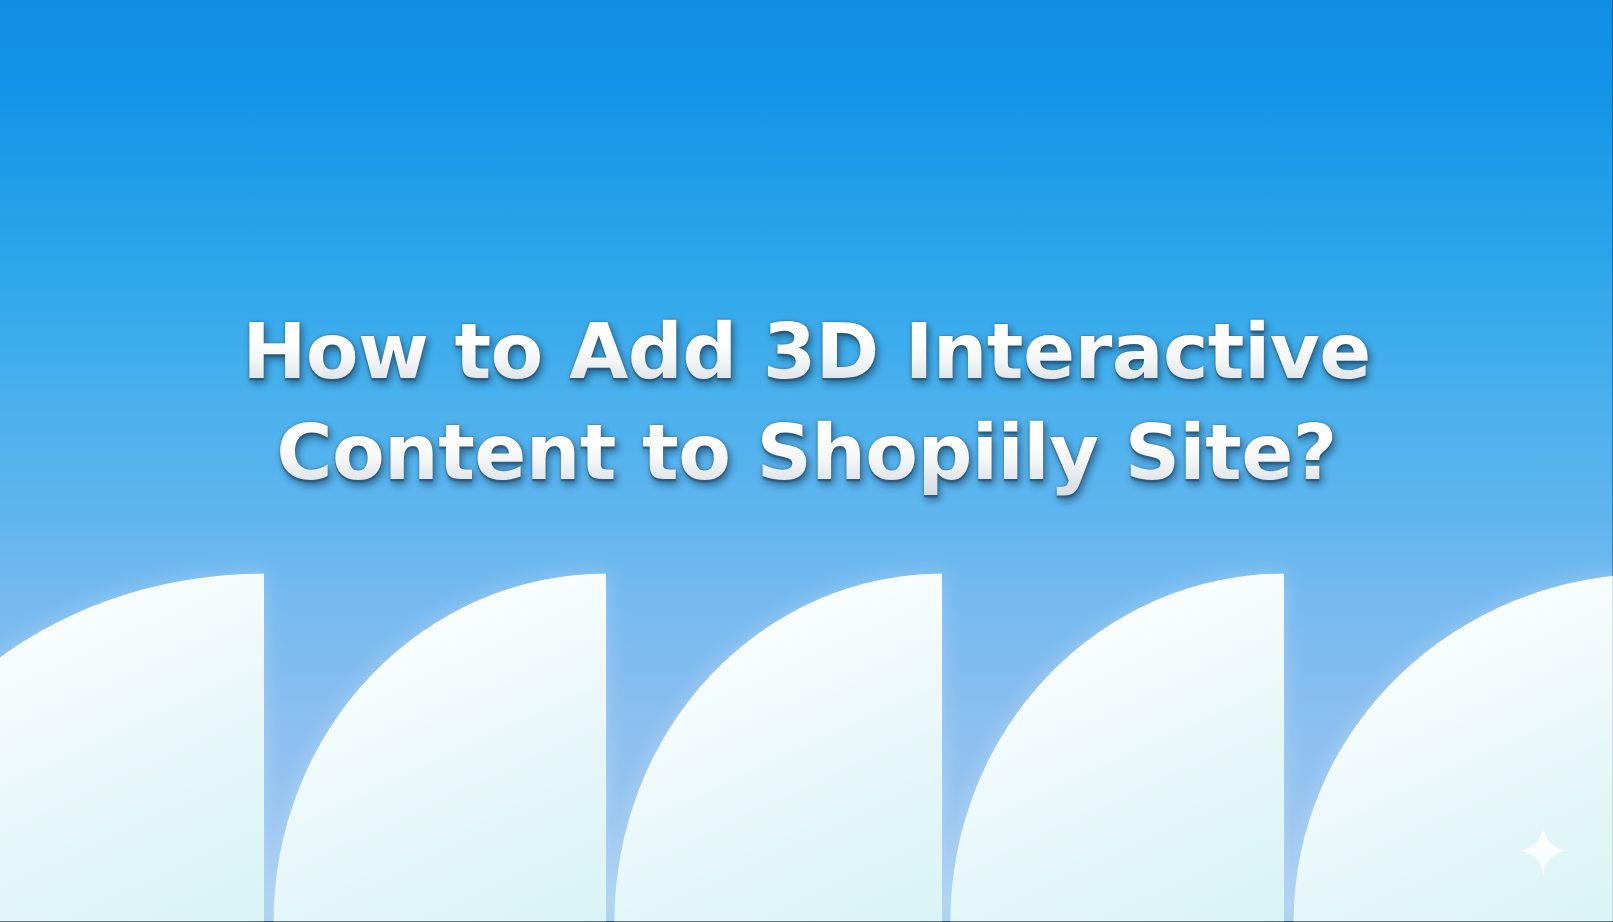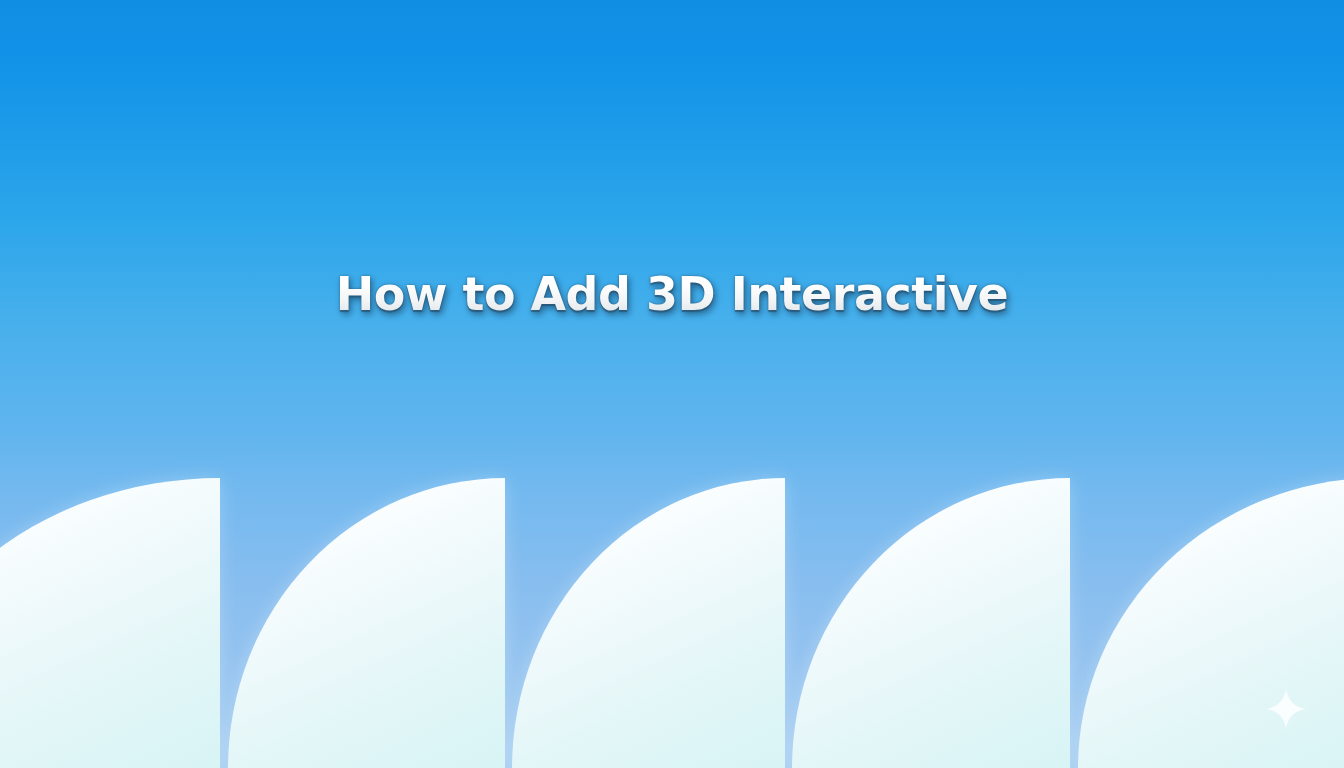--- a/index.html
+++ b/index.html
@@ -116,21 +116,21 @@
     right: 0;
     top: 252px;
     text-align: center;
     pointer-events: none;
   }
 
   .headline-line {
     display: block;
     font-family: "DejaVu Sans", sans-serif;
     font-weight: 700;
-    font-size: 46px;
+    font-size: 64px;
     line-height: 84px;
     letter-spacing: -0.5px;
     white-space: nowrap;
 
     
     background: linear-gradient(180deg,
         #ffffff 0%,
         #ffffff 38%,
         #f2f4f5 58%,
         #dfe4e7 78%,
@@ -163,15 +163,16 @@
 
     <div class="sparkle">
       <svg viewBox="0 0 100 100" aria-hidden="true">
         <path d="M50 2 C54 30 70 46 98 50 C70 54 54 70 50 98 C46 70 30 54 2 50 C30 46 46 30 50 2 Z" fill="#ffffff" opacity="0.95"></path>
       </svg>
     </div>
   </div>
 
   <div class="headline">
     <span class="headline-line">How to Add 3D Interactive</span>
+    <span class="headline-line">Content to Shopiily Site?</span>
   </div>
 
 </div>
 
 </body></html>

